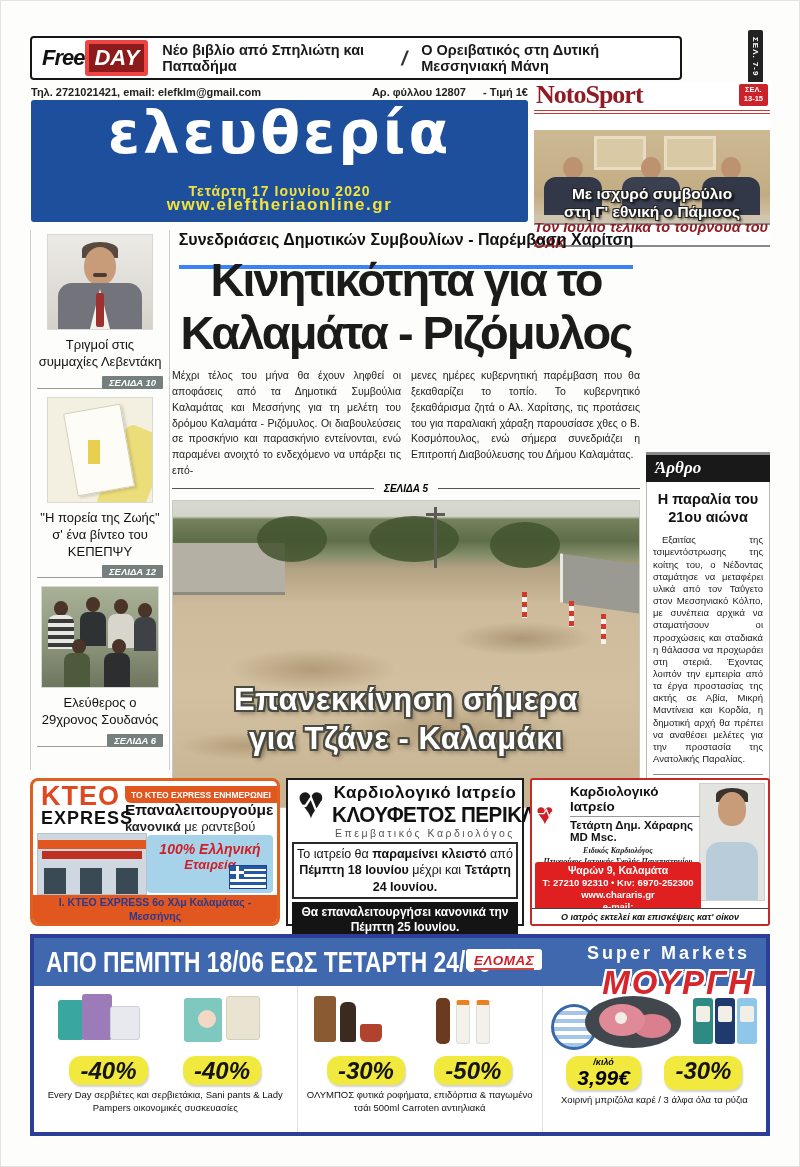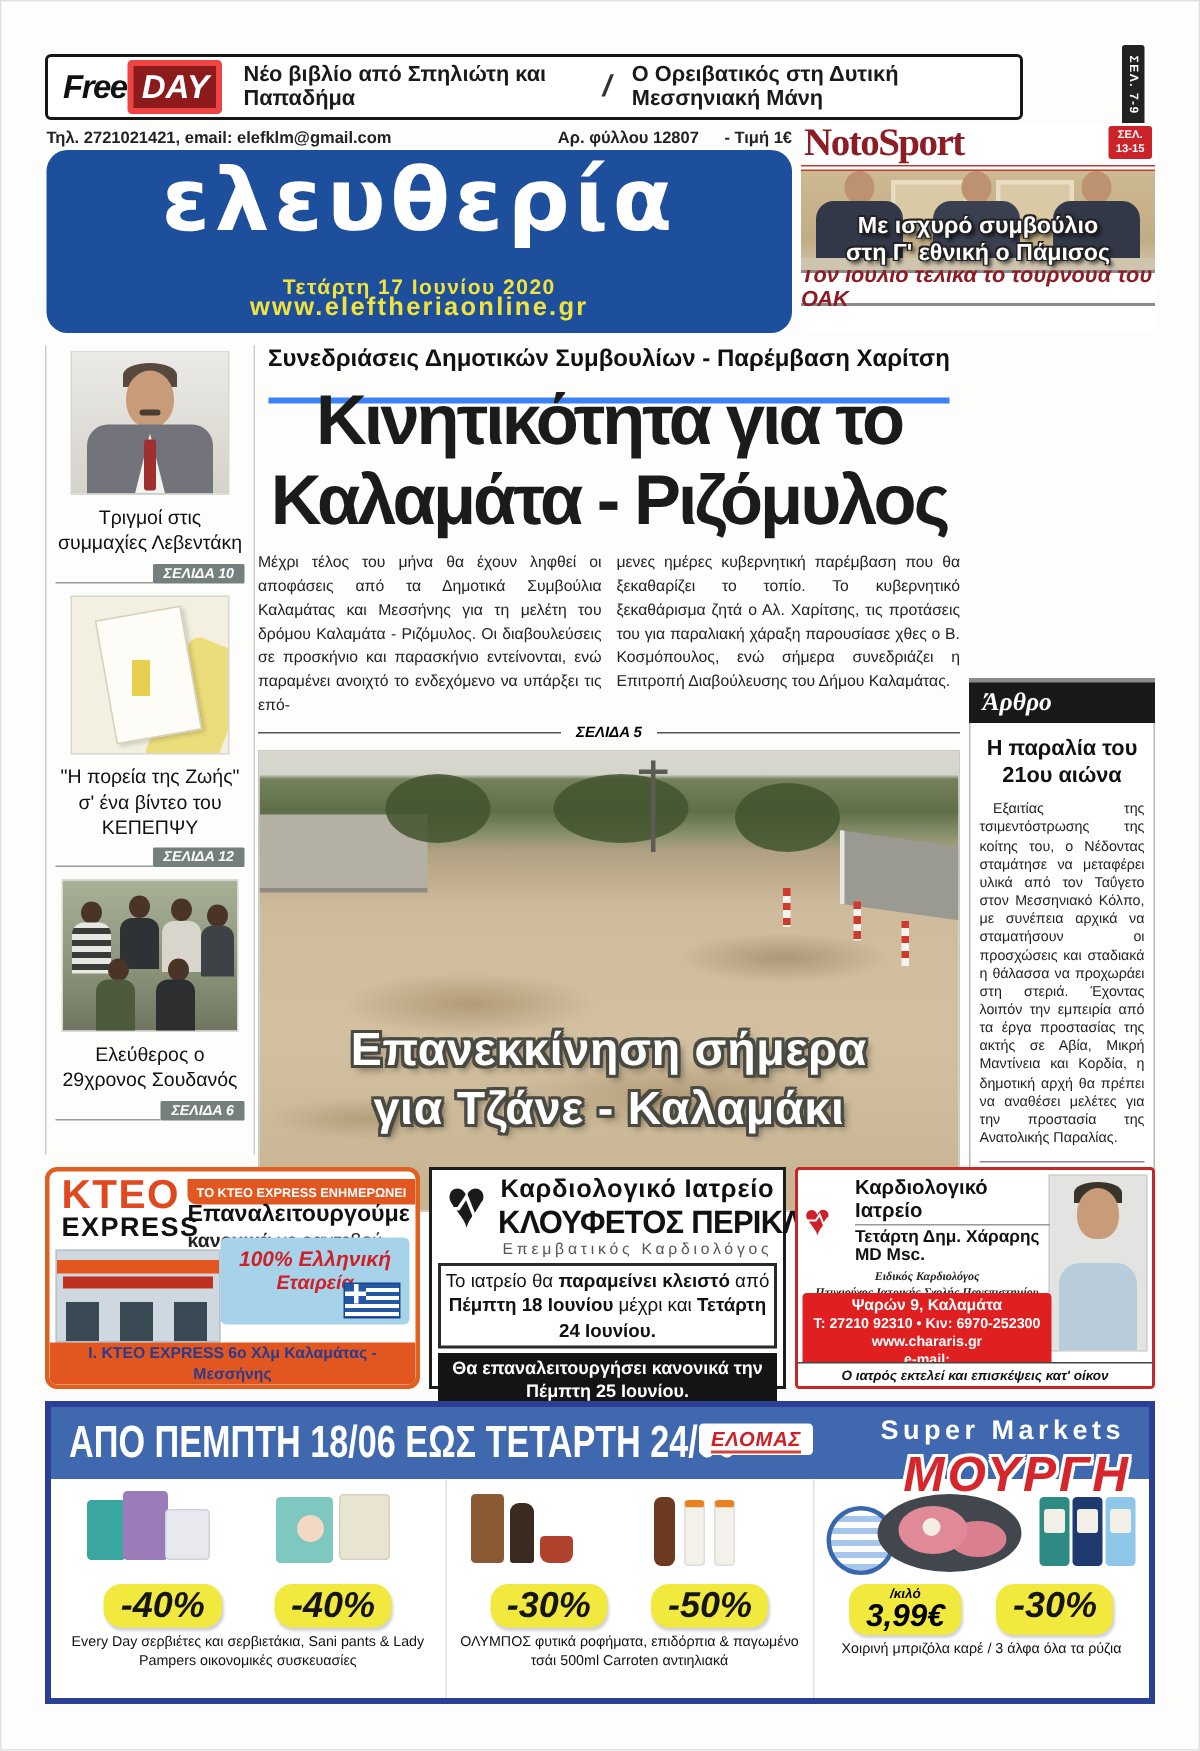--- a/index.html
+++ b/index.html
@@ -20,35 +20,35 @@
   .tb-sep { font-size:20px; font-weight:700; color:#333; transform:skewX(-12deg); }
   .side-badge { position:absolute; left:748px; top:30px; width:15px; height:54px; background:#222;
                 color:#fff; font-size:8px; font-weight:700; display:flex; align-items:center; justify-content:center;
                 writing-mode:vertical-rl; letter-spacing:1px; border-radius:2px; }
 
   
   .contact-row { position:absolute; left:31px; top:86px; width:497px; display:flex;
                  justify-content:space-between; font-size:11px; font-weight:600; color:#222; }
   .issue-price span { margin-left:14px; }
   .logo-box { position:absolute; left:31px; top:100px; width:497px; height:122px; background:#1d4f9c;
-              border-radius:14px; display:flex; flex-direction:column; align-items:center;
+              border-radius:3px; display:flex; flex-direction:column; align-items:center;
               justify-content:space-between; padding:4px 0 7px; }
   .logo-text { color:#fff; font-size:58px; font-weight:800; letter-spacing:3px; line-height:1;
                font-family:"DejaVu Sans", sans-serif; }
   .logo-date { color:#f2e33c; font-size:14px; font-weight:700; letter-spacing:1px; }
   .logo-site { color:#f2e33c; font-size:17px; font-weight:800; letter-spacing:1.5px; margin-top:-4px; }
 
   
   .noto { position:absolute; left:534px; top:82px; width:236px; height:140px; background:#fff; }
   .noto-head { display:flex; align-items:center; gap:6px; border-bottom:4px double #c23b2e; padding:0 2px 2px; }
   .noto-title { flex:1; font-family:"Liberation Serif", serif; font-weight:700; font-size:26px;
                 color:#8e1c24; letter-spacing:-1px; line-height:1; }
   .noto-badge { background:#cc2229; color:#fff; font-size:7.5px; font-weight:700; text-align:center;
                 padding:2px 5px; line-height:1.15; border-radius:2px; }
-  .noto-photo { position:relative; height:66px; background:linear-gradient(180deg,#cdb992 0%,#c2ac84 70%,#d4c8ae 100%); overflow:hidden; }
+  .noto-photo { position:relative; height:93px; background:linear-gradient(180deg,#cdb992 0%,#c2ac84 70%,#d4c8ae 100%); overflow:hidden;margin-top:16px; }
   .win { position:absolute; top:6px; width:52px; height:34px; background:#d9c9a4; border:3px solid #e8dcc2; }
   .win1 { left:60px; } .win2 { left:130px; }
   .mfig { position:absolute; bottom:6px; width:58px; height:40px; background:#323848; border-radius:12px 12px 0 0; }
   .mf1 { left:10px; } .mf2 { left:88px; background:#3a4050; } .mf3 { left:168px; }
   .mhead { position:absolute; bottom:44px; width:20px; height:22px; border-radius:50%; background:#bd9270; }
   .mh1 { left:29px; } .mh2 { left:107px; } .mh3 { left:187px; }
   .noto-table { position:absolute; bottom:0; left:0; right:0; height:8px; background:#cfc4ae; }
   .noto-overlay { position:absolute; left:0; right:0; bottom:2px; text-align:center; color:#fff;
                   font-weight:800; font-size:15.5px; line-height:1.15;
                   text-shadow:1px 1px 0 #222,-1px -1px 0 #222,1px -1px 0 #222,-1px 1px 0 #222,2px 2px 3px #000; }
@@ -153,21 +153,21 @@
   .kt-logo .l1 { font-size:27px; font-weight:800; color:#e0481f; letter-spacing:1px; }
   .kt-logo .l2 { font-size:18px; font-weight:800; color:#111; letter-spacing:1px; }
   .kt-msg { position:absolute; left:92px; top:20px; width:152px; }
   .kt-msg .m1 { font-size:15.5px; font-weight:800; color:#111; }
   .kt-msg .m2 { font-size:13px; color:#222; } .kt-msg .m2 b { font-weight:800; }
   .kt-photo { position:absolute; left:4px; top:52px; width:110px; height:62px; background:#cfd8e0; overflow:hidden; border:1px solid #b8c2cc; }
   .kt-roof { position:absolute; top:6px; left:0; right:0; height:9px; background:#e2561f; }
   .kt-sign { position:absolute; top:17px; left:4px; right:4px; height:8px; background:#c03020; }
   .kt-bay { position:absolute; bottom:0; width:22px; height:26px; background:#3a4a55; }
   .kb1 { left:6px; } .kb2 { left:42px; } .kb3 { left:78px; }
-  .kt-blue { position:absolute; right:4px; top:44px; width:126px; height:58px; background:#a6d3ea; border-radius:4px; }
+  .kt-blue { position:absolute; right:4px; top:54px; width:126px; height:58px; background:#a6d3ea; border-radius:4px; }
   .kt-blue .g1 { color:#d01f26; font-weight:800; font-style:italic; font-size:14px; text-align:center; margin-top:6px; }
   .kt-blue .g2 { color:#d01f26; font-weight:800; font-style:italic; font-size:13px; text-align:center; }
   .flag { position:absolute; right:6px; bottom:4px; width:38px; height:24px;
           background:repeating-linear-gradient(180deg,#2457a4 0 2.7px,#fff 2.7px 5.4px); border:1px solid #1c4488; }
   .flag .canton { position:absolute; left:0; top:0; width:14px; height:13px; background:#2457a4; }
   .flag .cv { position:absolute; left:5.5px; top:0; width:3px; height:13px; background:#fff; }
   .flag .ch { position:absolute; left:0; top:5px; width:14px; height:3px; background:#fff; }
   .kt-foot { position:absolute; left:0; right:0; bottom:0; height:28px; background:#e2561f; color:#2b3a8c;
              font-weight:800; font-size:10.5px; text-align:center; line-height:1.3; padding-top:1px; }
   

